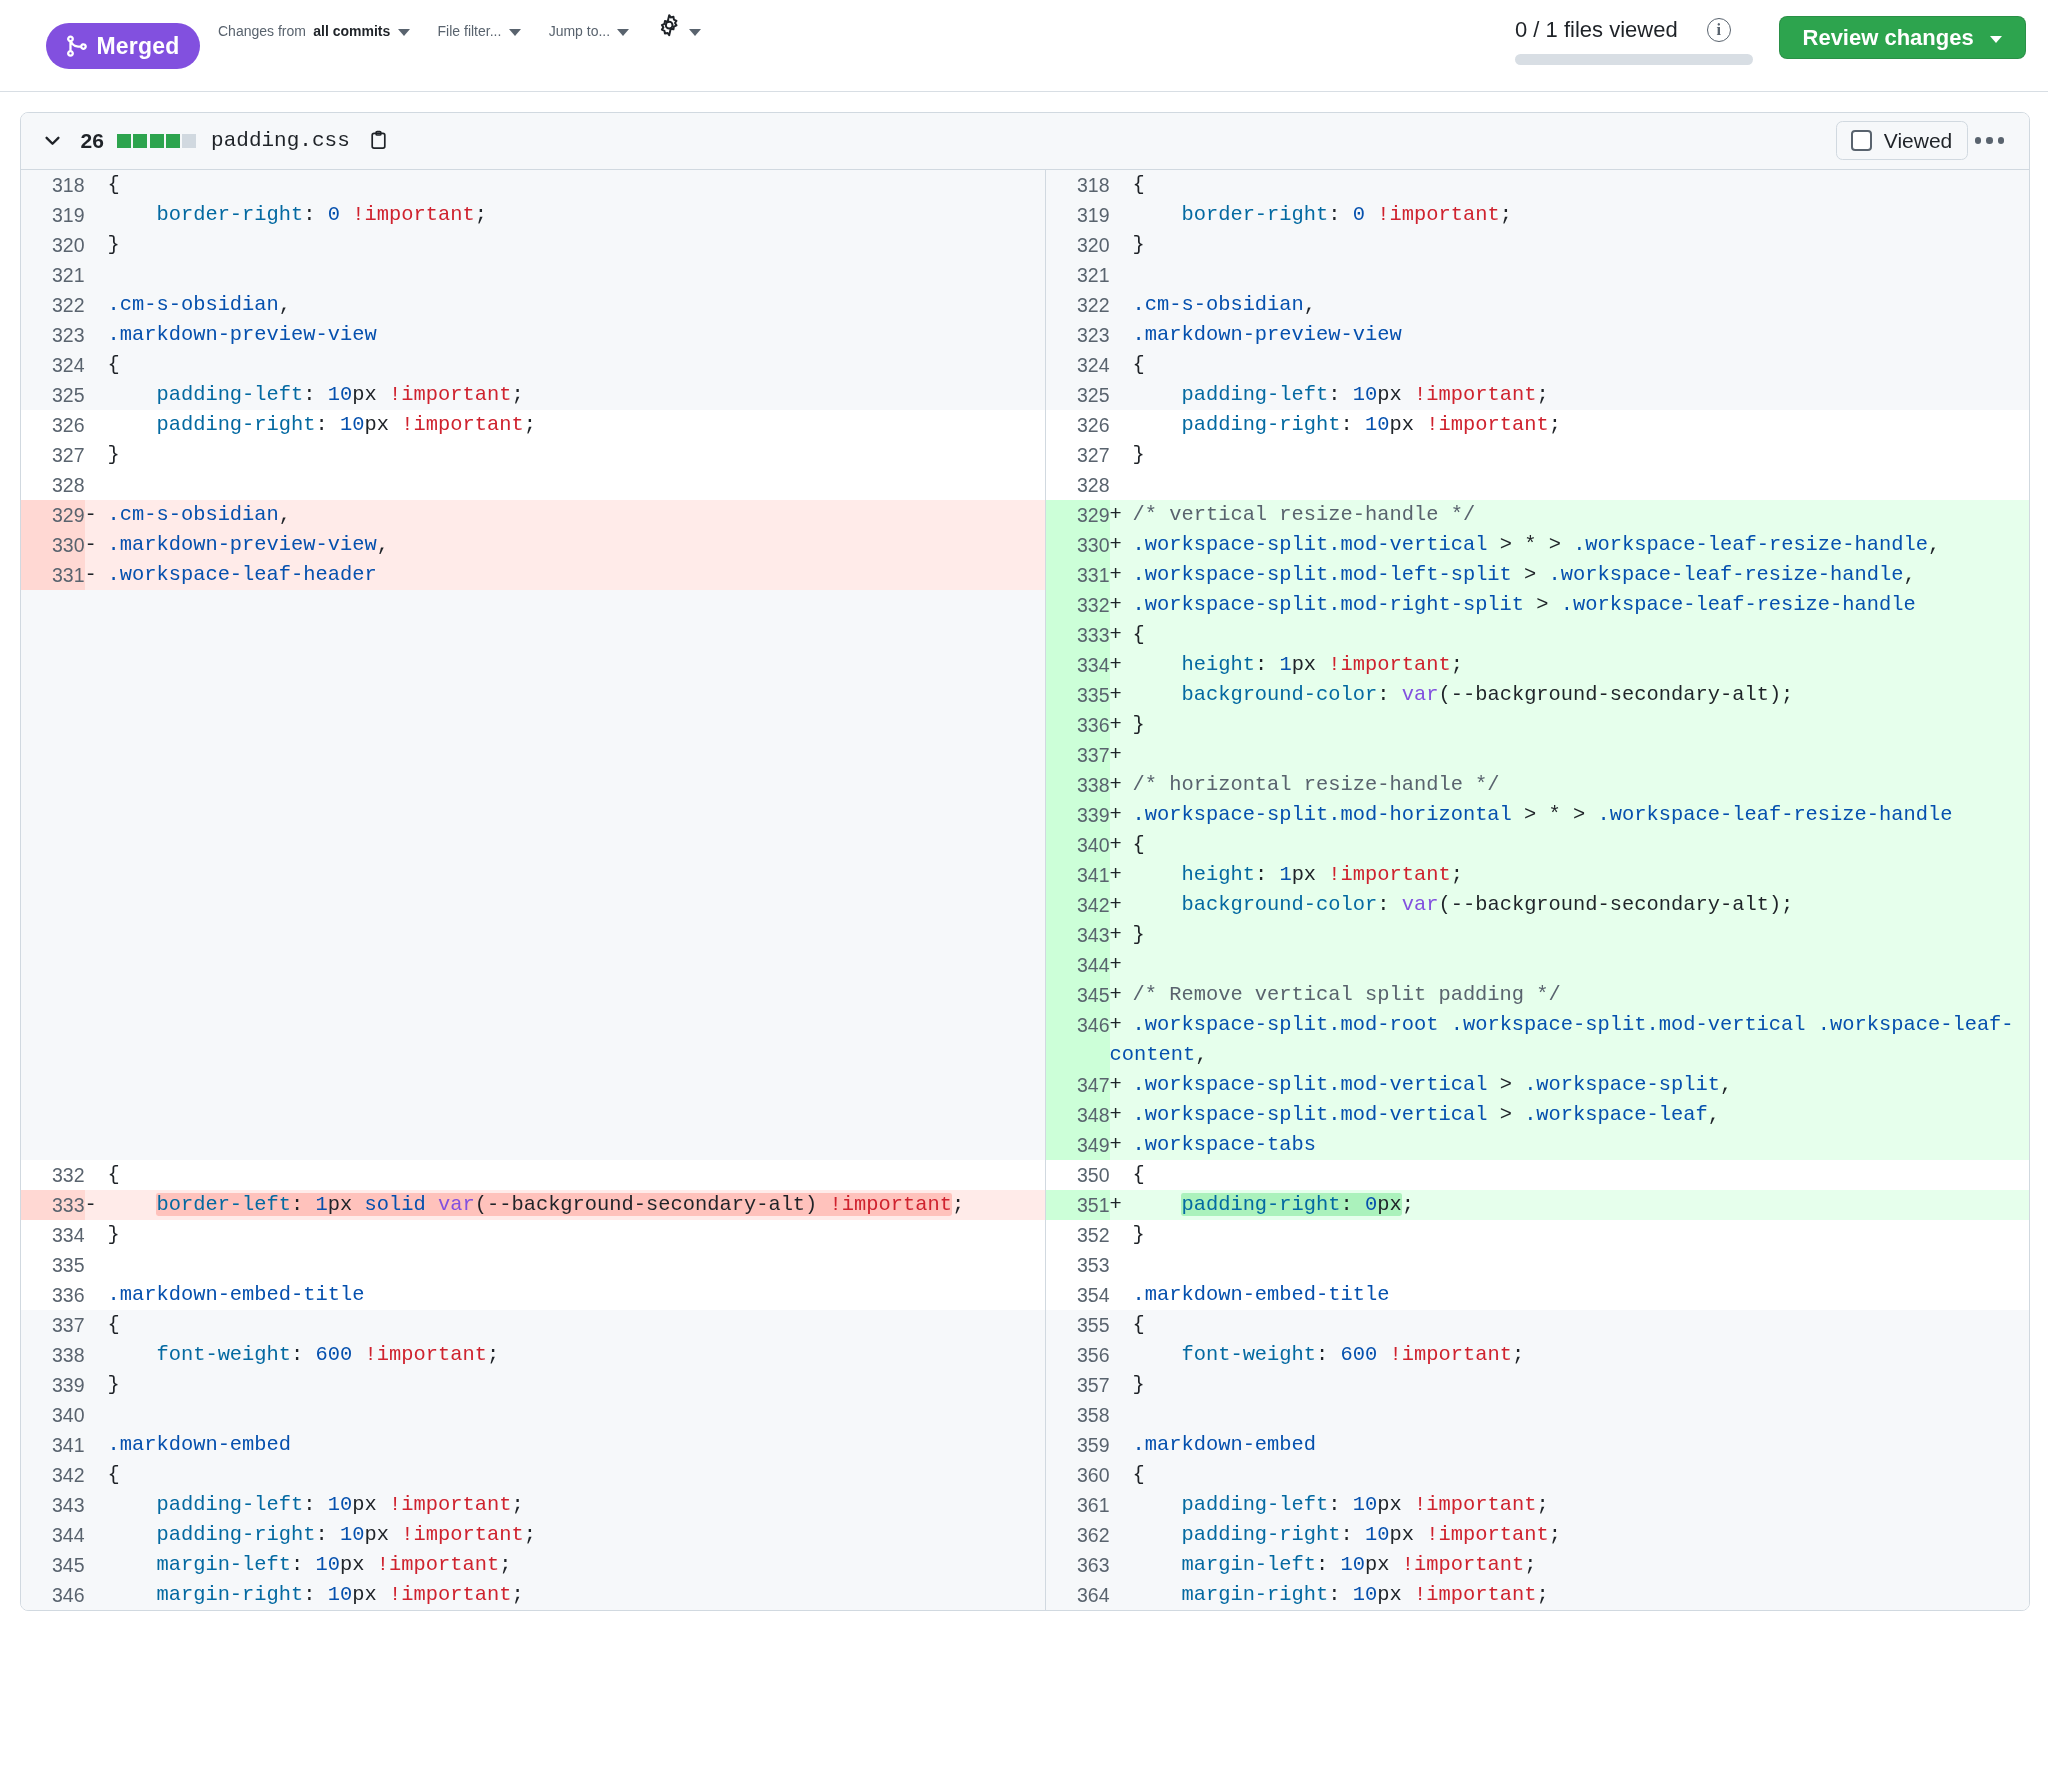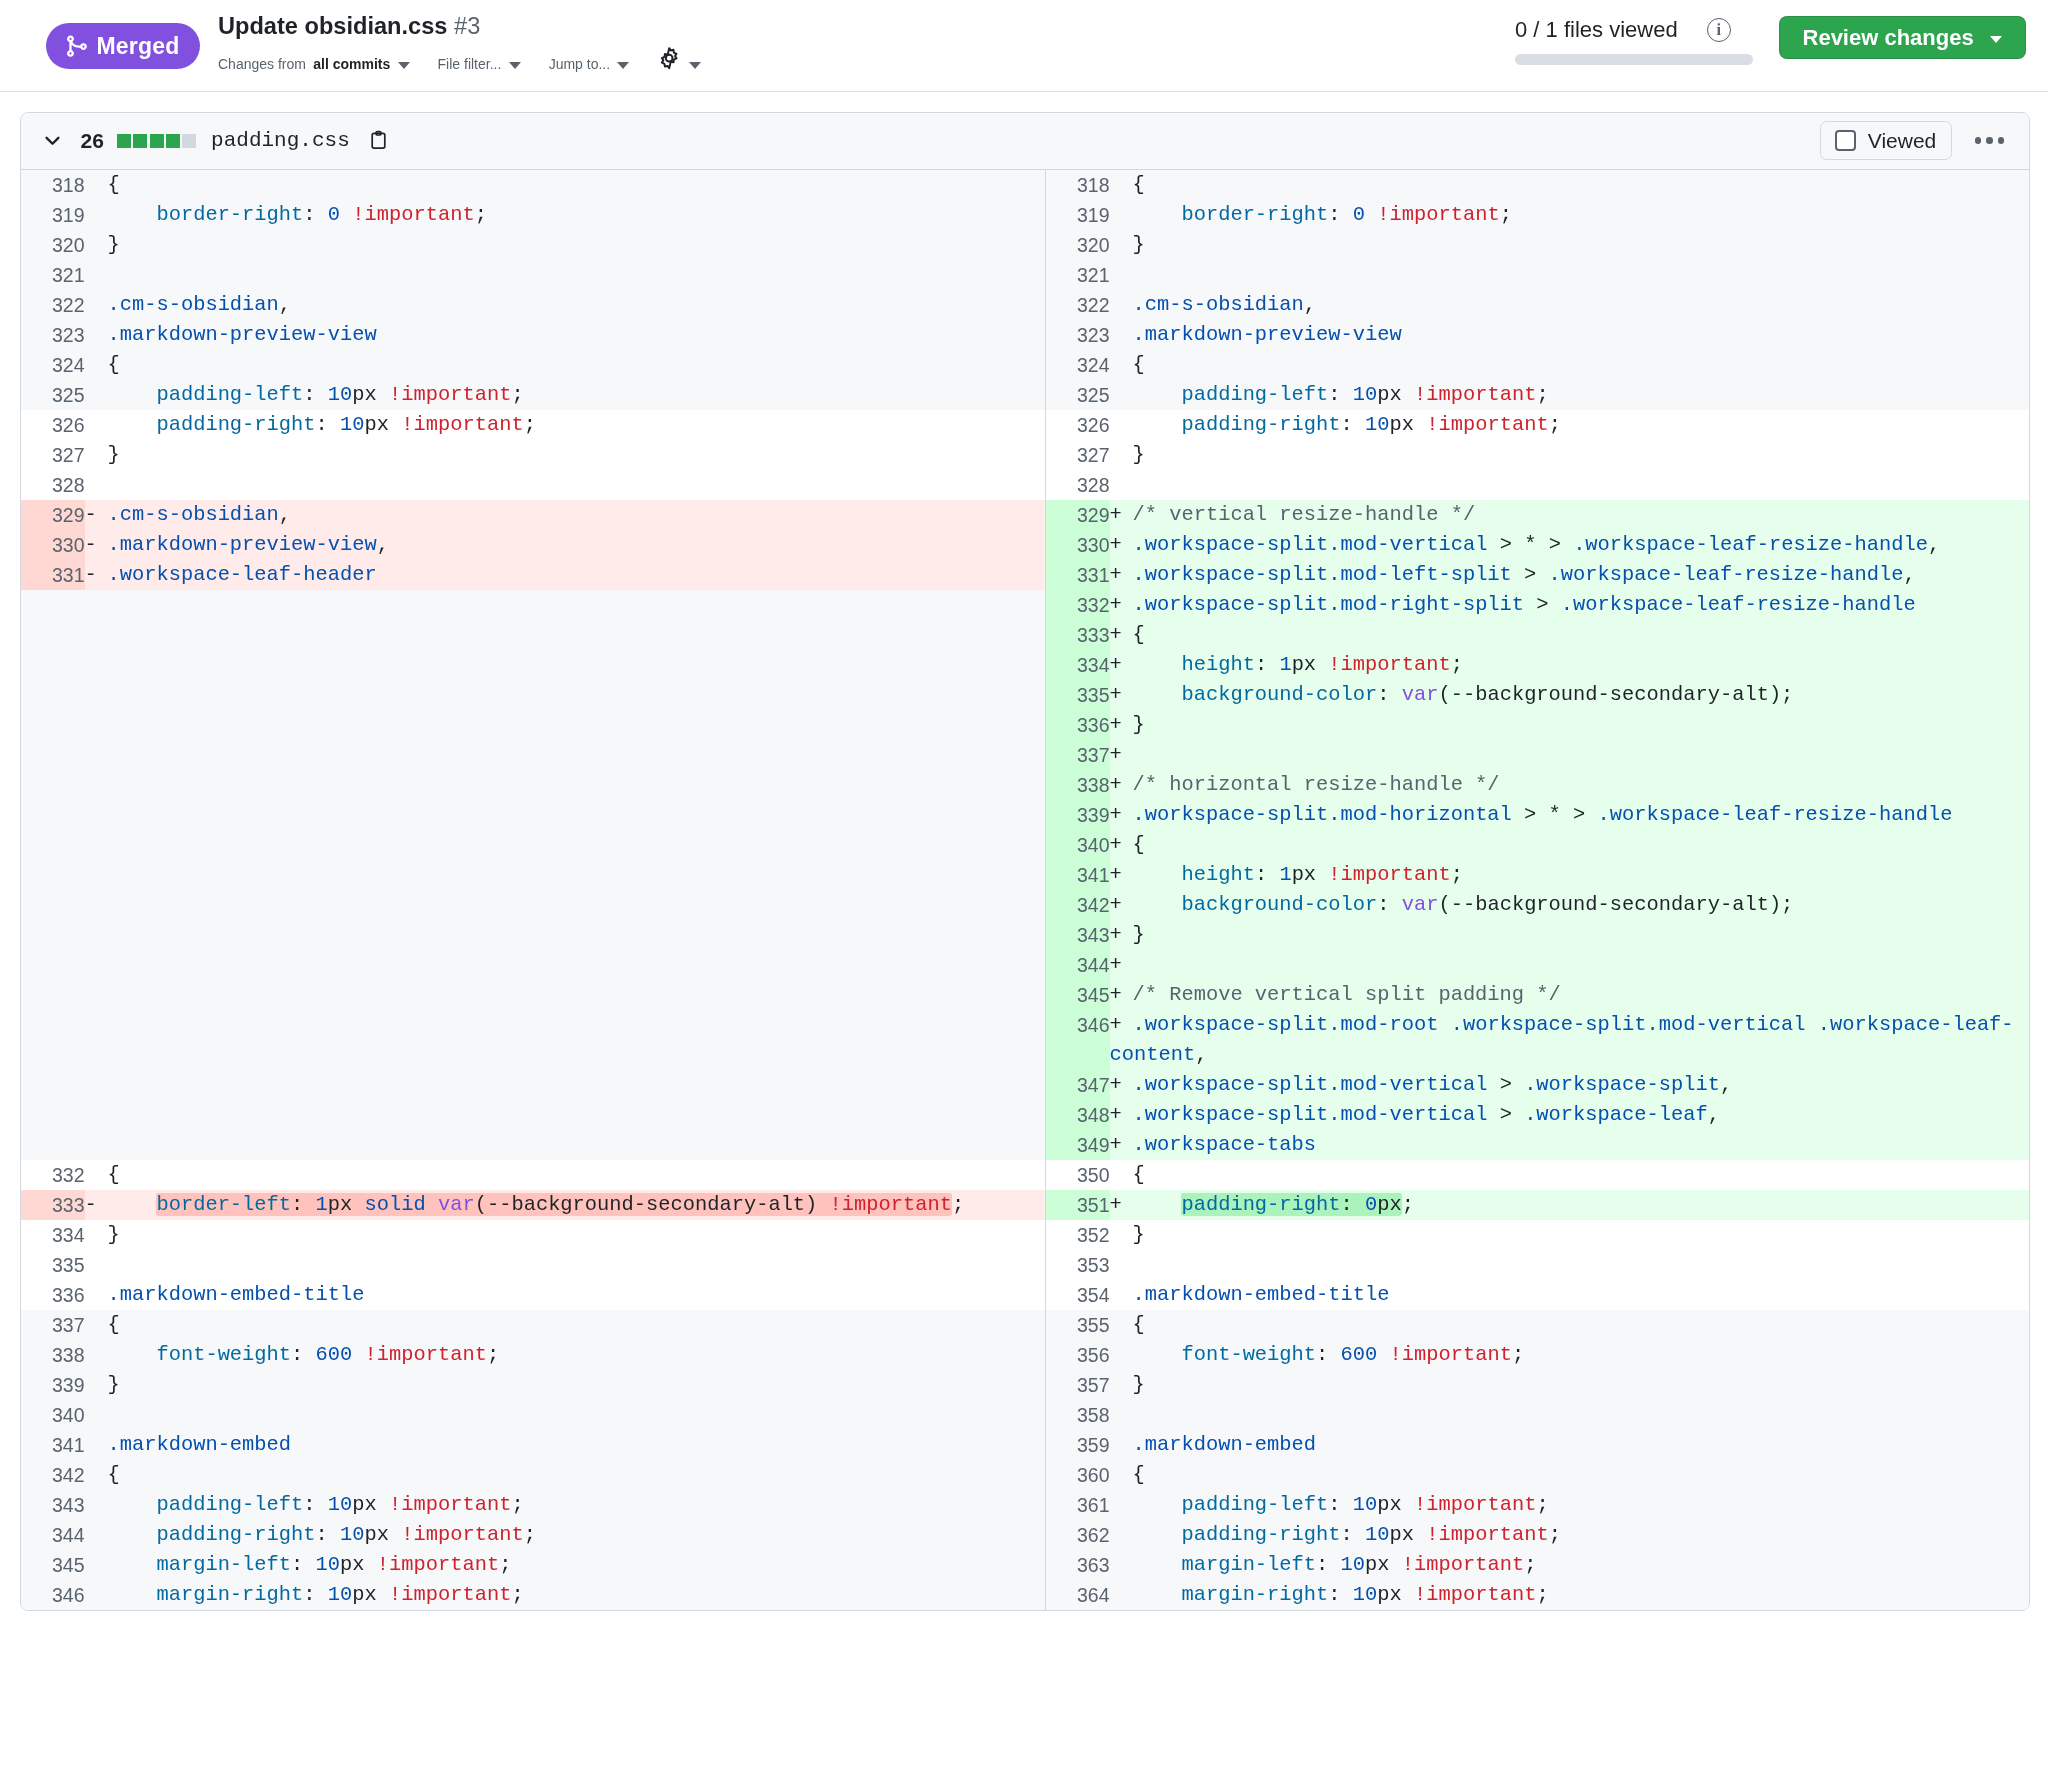--- a/index.html
+++ b/index.html
@@ -106,21 +106,21 @@
     margin-left: 18px; font-size: 21px; font-weight: 700; color: #1f2328;
     font-family: "Liberation Sans", sans-serif;
   }
   #diffstat-blocks { display: flex; gap: 2.4px; margin-left: 13px; }
   #diffstat-blocks i { width: 14px; height: 14px; display: block; }
   #file-name {
     margin-left: 14.7px; font-size: 21px; color: #1f2328;
     font-family: "Liberation Mono", monospace;
   }
   #copy-path-icon { margin-left: 18px; cursor: pointer; display:flex; color:#59636e; }
-  #file-header-right { margin-left: auto; display: flex; align-items: center; gap: 18px; }
+  #file-header-right { margin-left: auto; display: flex; align-items: center; gap: 2px; }
   #viewed-toggle {
     display: flex; align-items: center; gap: 11.4px;
     border: 1.6px solid #d1d9e0; border-radius: 6.5px;
     padding: 6.5px 14.7px; background: #f6f8fa; cursor: pointer;
   }
   #viewed-checkbox {
     width: 21px; height: 21px; border: 2.4px solid #59636e;
     border-radius: 4.1px; background: #ffffff;
   }
   #viewed-label { font-size: 21px; color: #1f2328; }
@@ -190,23 +190,20 @@
   <div id="merged-badge">
     <span>
       <svg width="24.4" height="24.4" viewBox="0 0 16 16" fill="#ffffff" aria-hidden="true">
         <path d="M5.45 5.154A4.25 4.25 0 0 0 9.25 7.5h1.378a2.251 2.251 0 1 1 0 1.5H9.25A5.734 5.734 0 0 1 5 7.123v3.505a2.25 2.25 0 1 1-1.5 0V5.372a2.25 2.25 0 1 1 1.95-.218ZM4.25 13.5a.75.75 0 1 0 0-1.5.75.75 0 0 0 0 1.5Zm8.5-4.5a.75.75 0 1 0 0-1.5.75.75 0 0 0 0 1.5ZM5 3.25a.75.75 0 1 0-1.5 0 .75.75 0 0 0 1.5 0Z"></path>
       </svg>
     </span>
     <span>Merged</span>
   </div>
 
   <div id="pr-title-block">
-    <div id="pr-title-line">
-      <span>Update obsidian.css</span><span class="num">&nbsp;</span><span class="num">#3</span>
-    </div>
 
     <div id="pr-toolbar">
       <span class="tb">
         <span>Changes from</span>
         <b>all commits</b>
         <i class="caret"></i>
       </span>
       <span class="tb">
         <span>File filter...</span>
         <i class="caret"></i>

